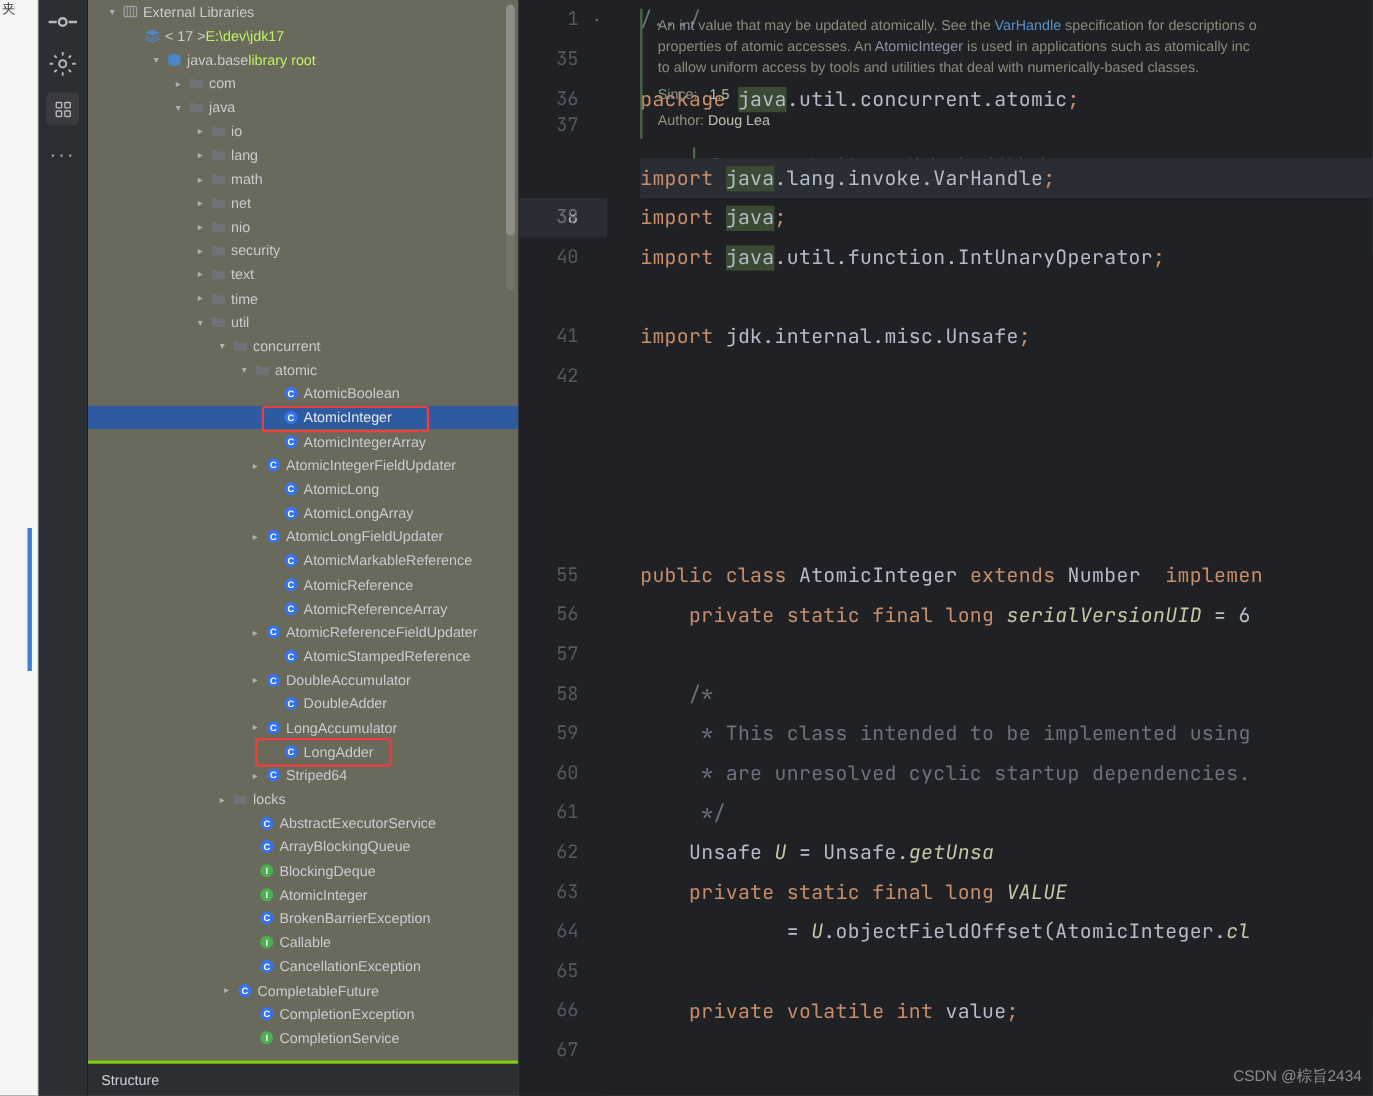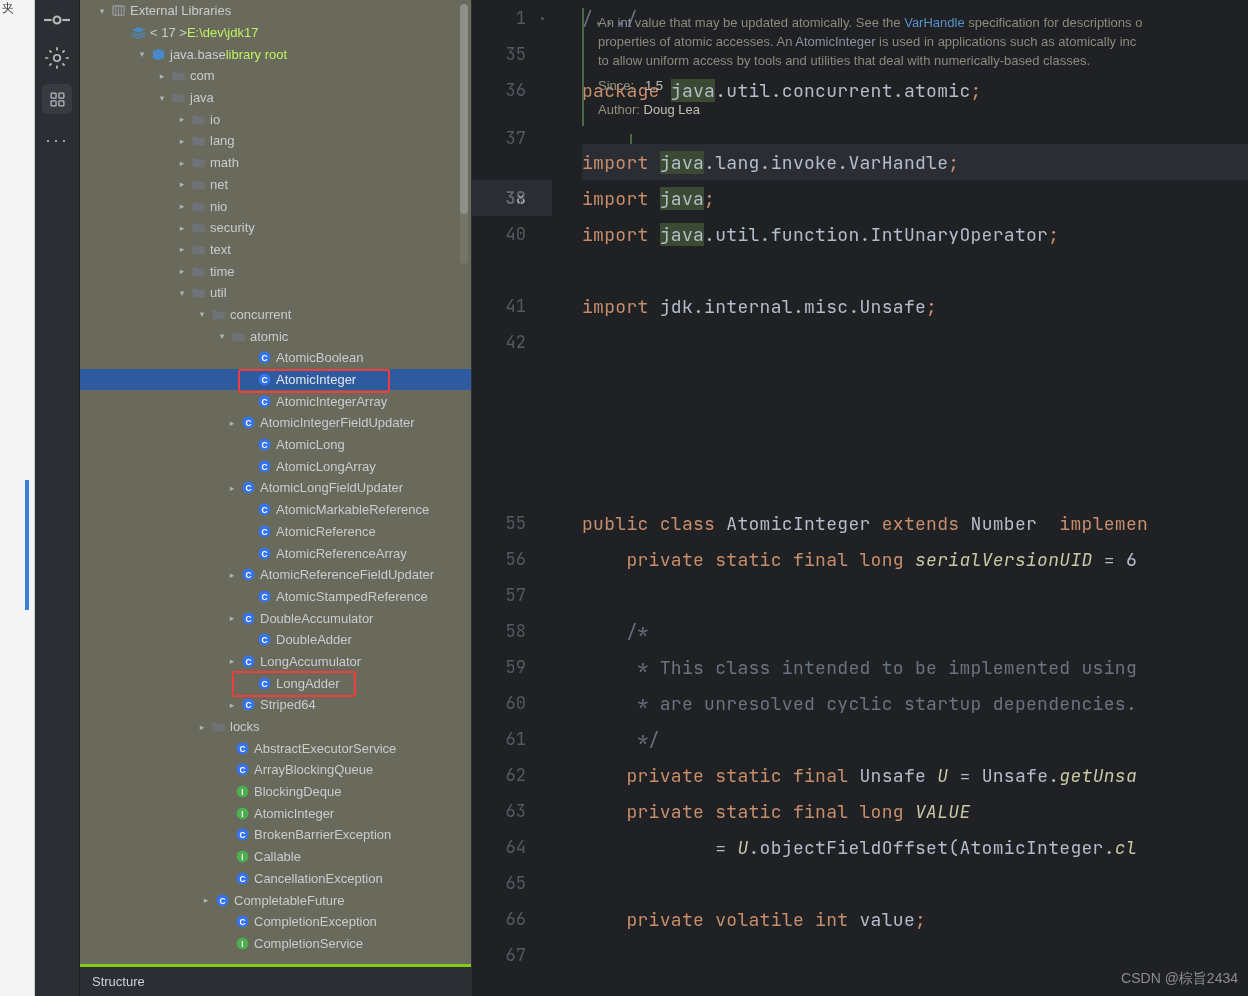--- a/index.html
+++ b/index.html
@@ -670,21 +670,21 @@
       <span>Structure</span>
     </div>
 </div>
 
 <div class="editor">
   <div class="gutter" id="gutter">
       <div class="gline" style="top: 0px;">1</div>
       <div class="fold" style="top: 0px;">▸</div>
       <div class="gline" style="top: 36px;">35</div>
       <div class="gline" style="top: 72px;">36</div>
-      <div class="gline" style="top: 120px;">37</div>
+      <div class="gline" style="top: 96px;">37</div>
       <div class="gline active" style="top: 144px; margin-top: 36px;">38</div>
       <div class="gline" style="top: 180px;">39</div>
       <div class="gline" style="top: 216px;">40</div>
       <div class="gline" style="top: 252px;"></div>
       <div class="gline" style="top: 288px;">41</div>
       <div class="gline" style="top: 324px;">42</div>
       <div class="gline" style="top: 505px;">55</div>
       <div class="gline" style="top: 541px;">56</div>
       <div class="gline" style="top: 577px;">57</div>
       <div class="gline" style="top: 613px;">58</div>
@@ -716,21 +716,21 @@
         <div class="jd-meta"><span class="k">Since:</span>&nbsp;&nbsp;&nbsp;<span class="v">1.5</span></div>
         <div class="jd-meta"><span class="k">Author:</span>&nbsp;<span class="v">Doug Lea</span></div>
       </div>
       <div class="cline" style="position: absolute; top: 505px; left: 0px; right: 0px;"><span class="tk-default"></span><span class="tk-keyword">public class </span><span class="tk-default">AtomicInteger </span><span class="tk-keyword">extends </span><span class="tk-default">Number  </span><span class="tk-keyword">implemen</span></div>
       <div class="cline" style="position: absolute; top: 541px; left: 0px; right: 0px;"><span class="tk-default">    </span><span class="tk-keyword">private static final long </span><span class="tk-italic">serialVersionUID</span><span class="tk-default"> = 6</span></div>
       <div class="cline" style="position: absolute; top: 577px; left: 0px; right: 0px;"><span class="tk-default"></span></div>
       <div class="cline" style="position: absolute; top: 613px; left: 0px; right: 0px;"><span class="tk-default">    </span><span class="tk-comment">/*</span></div>
       <div class="cline" style="position: absolute; top: 685px; left: 0px; right: 0px;"><span class="tk-default">    </span><span class="tk-comment"> * are unresolved cyclic startup dependencies.</span></div>
       <div class="cline" style="position: absolute; top: 649px; left: 0px; right: 0px;"><span class="tk-default">    </span><span class="tk-comment"> * This class intended to be implemented using</span></div>
       <div class="cline" style="position: absolute; top: 721px; left: 0px; right: 0px;"><span class="tk-default">    </span><span class="tk-comment"> */</span></div>
-      <div class="cline" style="position: absolute; top: 757px; left: 0px; right: 0px;"><span class="tk-default">    </span><span class="tk-keyword">private static final </span><span class="tk-default">Unsafe </span><span class="tk-italic">U</span><span class="tk-default"> = Unsafe.</span><span class="tk-italic">getUnsa</span></div>
+      <div class="cline" style="position: absolute; top: 757px; left: 0px; right: 0px;"><span class="tk-default">    </span><span class="tk-default">Unsafe </span><span class="tk-italic">U</span><span class="tk-default"> = Unsafe.</span><span class="tk-italic">getUnsa</span></div>
       <div class="cline" style="position: absolute; top: 793px; left: 0px; right: 0px;"><span class="tk-default">    </span><span class="tk-keyword">private static final long </span><span class="tk-italic">VALUE</span></div>
       <div class="cline" style="position: absolute; top: 829px; left: 0px; right: 0px;"><span class="tk-default">            </span><span class="tk-default">= </span><span class="tk-italic">U</span><span class="tk-default">.objectFieldOffset(AtomicInteger.</span><span class="tk-italic">cl</span></div>
       <div class="cline" style="position: absolute; top: 865px; left: 0px; right: 0px;"><span class="tk-default"></span></div>
       <div class="cline" style="position: absolute; top: 901px; left: 0px; right: 0px;"><span class="tk-default">    </span><span class="tk-keyword">private volatile int </span><span class="tk-default">value</span><span class="tk-semi">;</span></div>
       <div class="cline" style="position: absolute; top: 937px; left: 0px; right: 0px;"><span class="tk-default"></span></div>
       <div class="javadoc" style="margin-left: 48px;">
         <div>Creates a new AtomicInteger with the given initial value.</div>
       </div>
     </div>
   <div class="watermark">CSDN @棕旨2434</div>

